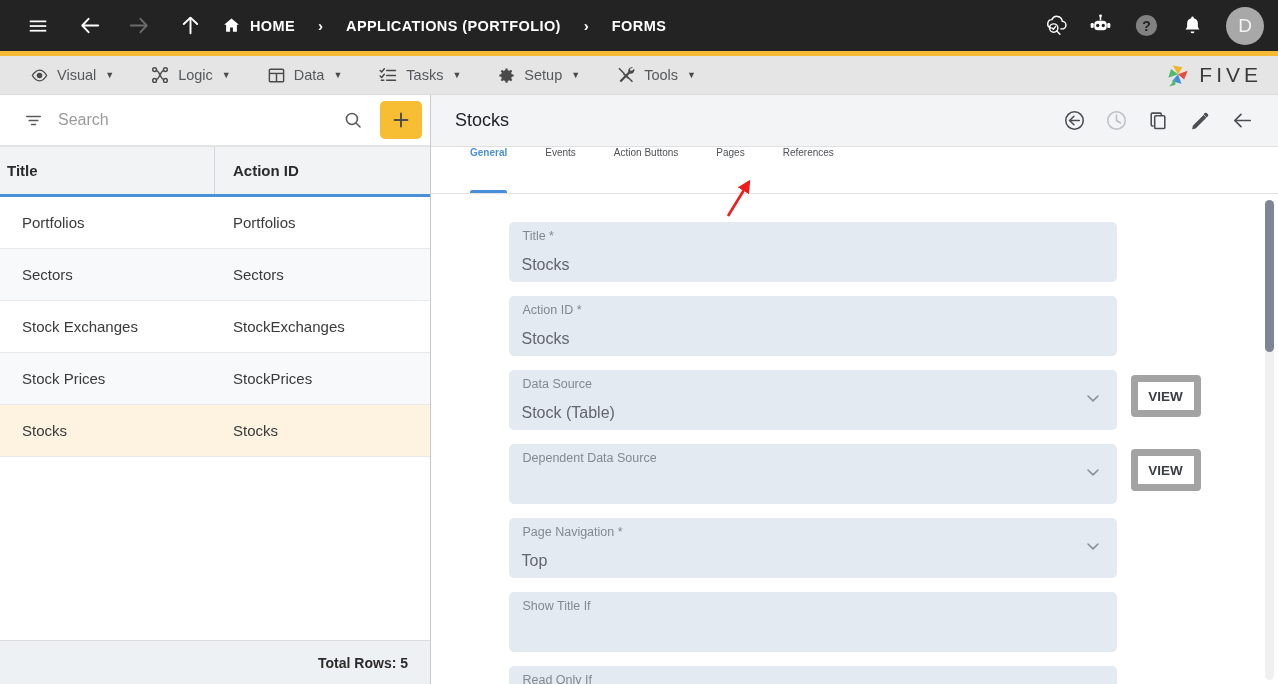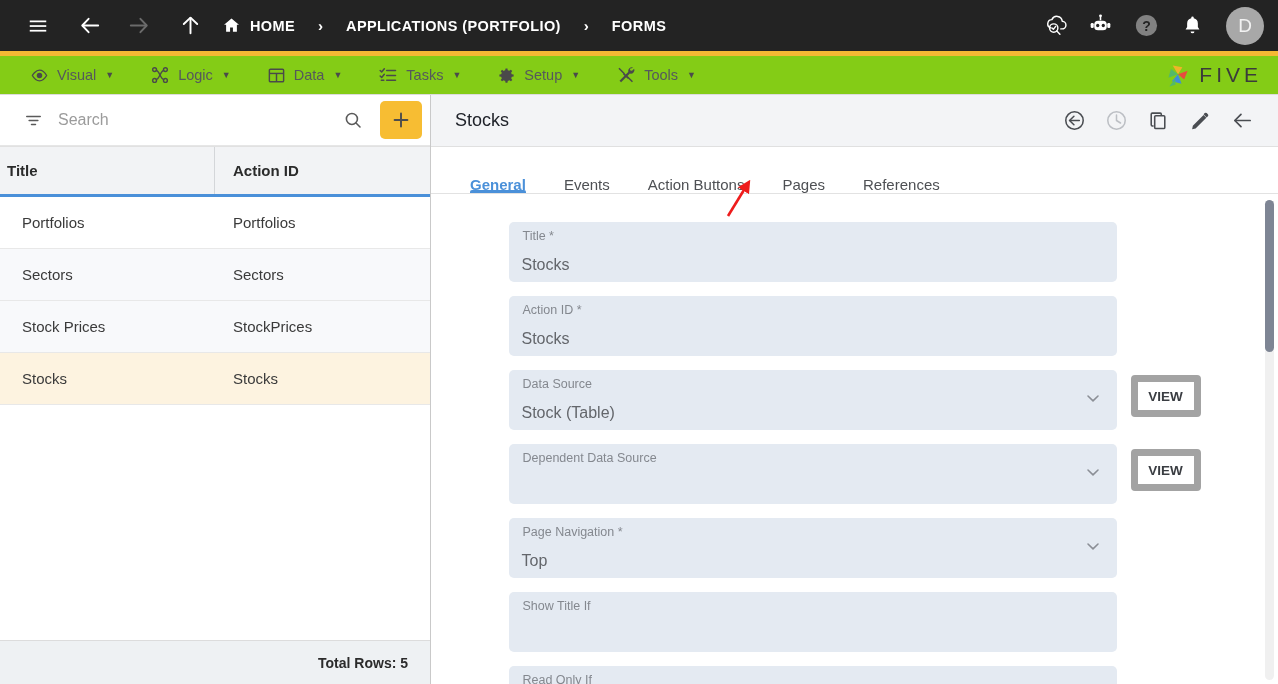--- a/index.html
+++ b/index.html
@@ -38,21 +38,21 @@
     color: #f2f2f2; font-size: 19px; font-weight: 400;
     display: flex; align-items: center; justify-content: center;
     margin-left: 8px; cursor: pointer;
   }
 
   
   .accent { height: 5px; background: #f5b934; flex: 0 0 5px; }
 
   
   .menubar {
-    height: 39px; flex: 0 0 39px; background: #84cc16;
+    height: 39px; flex: 0 0 39px; background: #e5e5e5;
     display: flex; align-items: center; padding-left: 12px;
     border-bottom: 1px solid #dcdcdc; position: relative;
   }
   .menu-item {
     display: flex; align-items: center; gap: 8px;
     padding: 0 18px; height: 39px; cursor: pointer;
     color: #5a5a5a; font-size: 14.5px;
   }
   .menu-item .mlabel { color: #55585c; }
   .menu-item .caret { font-size: 9px; color: #4b4b4b; margin-left: 1px; }
@@ -133,22 +133,22 @@
     width: 36px; height: 36px; display: flex; align-items: center; justify-content: center;
     color: #4a4d52; cursor: pointer;
   }
   .hd-icon.disabled { color: #bcbfc4; cursor: default; }
 
   .tabs {
     height: 47px; flex: 0 0 47px; display: flex; align-items: flex-end;
     padding-left: 20px; border-bottom: 1px solid #e2e2e2; background: #fff;
   }
   .tab {
-    position: relative; height: 100%; display: flex; align-items: flex-end;
-    padding: 0 19px; font-size: 15px; color: #4e5054; cursor: pointer;
+    position: relative; height: 100%; display: flex; align-items: flex-start;
+    padding: 0 19px; font-size: 10px; color: #4e5054; cursor: pointer;
   }
   .tab.active { color: #4a90d9; font-weight: 700; }
   .tab.active::after {
     content: ""; position: absolute; left: 19px; right: 19px; bottom: 0;
     height: 3px; background: #4a90d9; border-radius: 2px 2px 0 0;
   }
 
   .form-area { flex: 1 1 auto; min-height: 0; position: relative; overflow: hidden; background: #fff; }
   .form-inner { padding: 28px 0 20px 0; display: flex; flex-direction: column; align-items: center; gap: 14px; }
   .field-row { display: flex; align-items: flex-start; gap: 14px; width: 692px; }
@@ -400,20 +400,24 @@
 
       <div class="grid-body">
         <div class="grid-row">
           <div class="gr-cell c1">Portfolios</div>
           <div class="gr-cell c2">Portfolios</div>
         </div>
         <div class="grid-row alt">
           <div class="gr-cell c1">Sectors</div>
           <div class="gr-cell c2">Sectors</div>
         </div>
+        <div class="grid-row">
+          <div class="gr-cell c1">Stock Exchanges</div>
+          <div class="gr-cell c2">StockExchanges</div>
+        </div>
         <div class="grid-row alt">
           <div class="gr-cell c1">Stock Prices</div>
           <div class="gr-cell c2">StockPrices</div>
         </div>
         <div class="grid-row sel">
           <div class="gr-cell c1">Stocks</div>
           <div class="gr-cell c2">Stocks</div>
         </div>
       </div>
 

